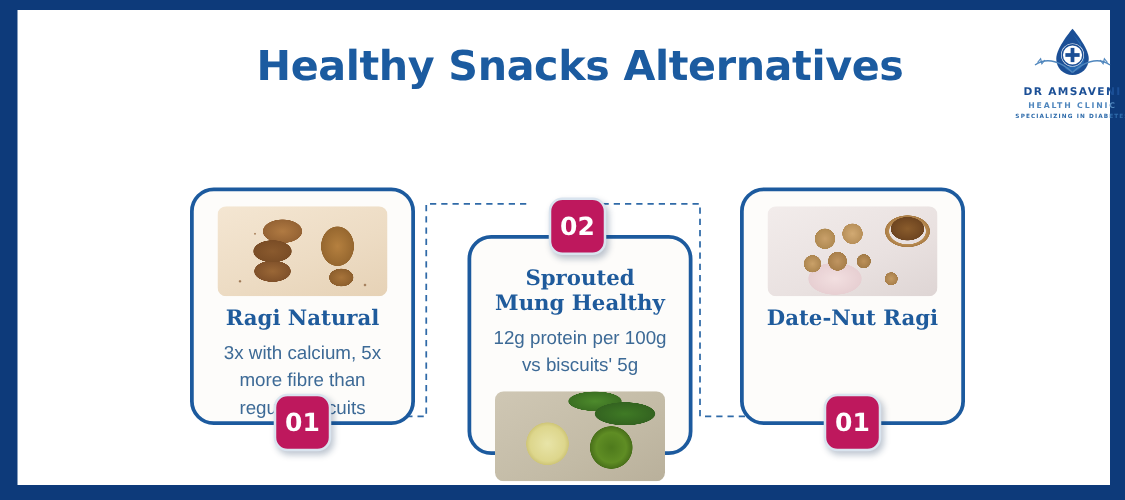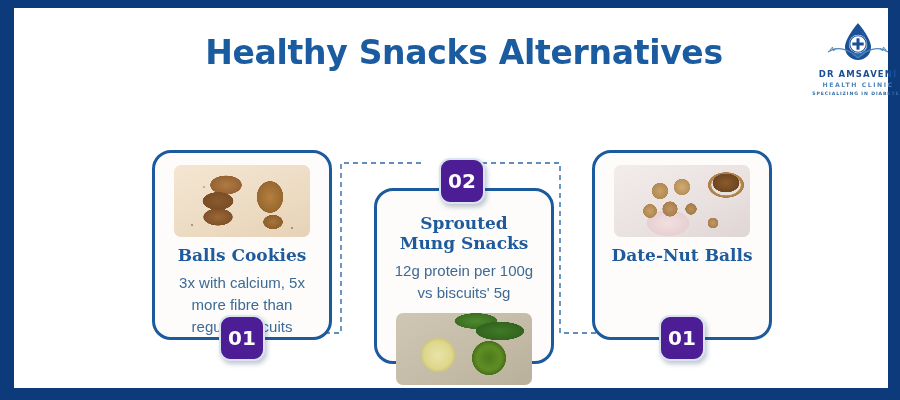--- a/index.html
+++ b/index.html
@@ -153,21 +153,21 @@
       radial-gradient(ellipse 20px 14px at 112px 18px, #8a5c2c 0%, #6e4520 66%, rgba(0,0,0,0) 68%),
       radial-gradient(ellipse 24px 17px at 112px 20px, rgba(0,0,0,0) 60%, #b98c52 62%, #a97c45 74%, rgba(0,0,0,0) 76%),
       radial-gradient(ellipse 30px 18px at 54px 58px, #f2dfe0 0%, #e7cfd2 70%, rgba(0,0,0,0) 72%),
       linear-gradient(155deg, #f2eceb 0%, #e9e1e0 60%, #ded5d4 100%);
   }
 
   
   .badge {
     position: absolute;
     width: 46px; height: 46px;
-    background: #4c1d95;
+    background: #be185d;
     border: 2px solid #d9e4ef;
     border-radius: 11px;
     color: #ffffff;
     font-family: "DejaVu Sans", sans-serif;
     font-weight: 700;
     font-size: 20px;
     line-height: 42px;
     text-align: center;
     box-shadow: 2px 3px 5px rgba(20,50,90,0.28);
   }
@@ -209,33 +209,33 @@
           <path d="M64 30 l-2.5 -3 l-1 4 l-2.5 -3" fill="none" stroke="#4f86bd" stroke-width="0.9"></path>
         </svg>
       </div>
       <div class="logo-line1">DR AMSAVENI</div>
       <div class="logo-line2">HEALTH CLINIC</div>
       <div class="logo-line3">SPECIALIZING IN DIABETES</div>
     </div>
 
     <div class="card card-1">
       <div class="photo photo-ragi"></div>
-      <div class="card-heading">Balls Cookies</div>
+      <div class="card-heading">Ragi Natural</div>
       <div class="card-body">3x with calcium, 5x more fibre than regular biscuits</div>
     </div>
 
     <div class="card card-2">
-      <div class="card-heading">Sprouted Mung Snacks</div>
+      <div class="card-heading">Sprouted Mung Healthy</div>
       <div class="card-body">12g protein per 100g vs biscuits' 5g</div>
       <div class="photo photo-mung" style="margin-top:9px;"></div>
     </div>
 
     <div class="card card-3">
       <div class="photo photo-date"></div>
-      <div class="card-heading">Date-Nut Balls</div>
+      <div class="card-heading">Date-Nut Ragi</div>
     </div>
 
     <div class="badge badge-1">01</div>
     <div class="badge badge-2">02</div>
     <div class="badge badge-3">01</div>
 
   </div>
 </div>
 
 </body></html>

